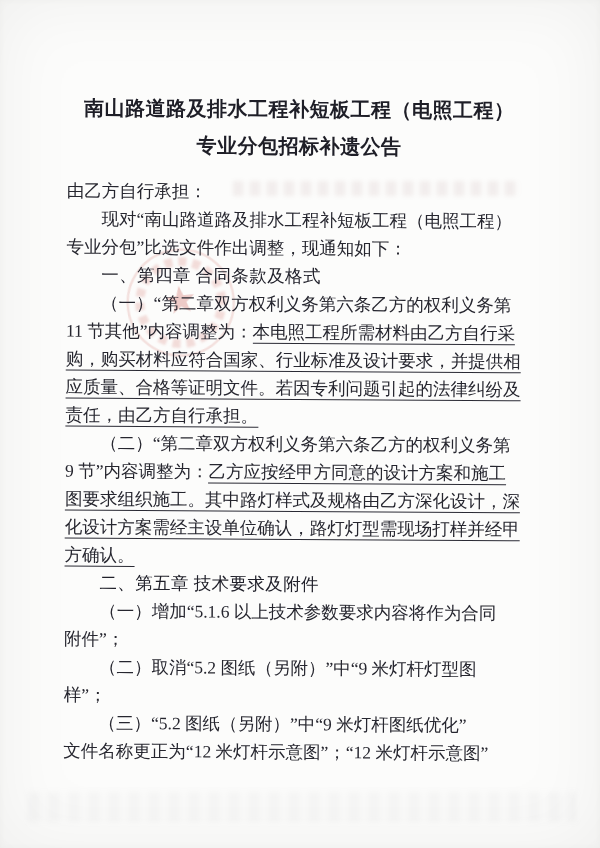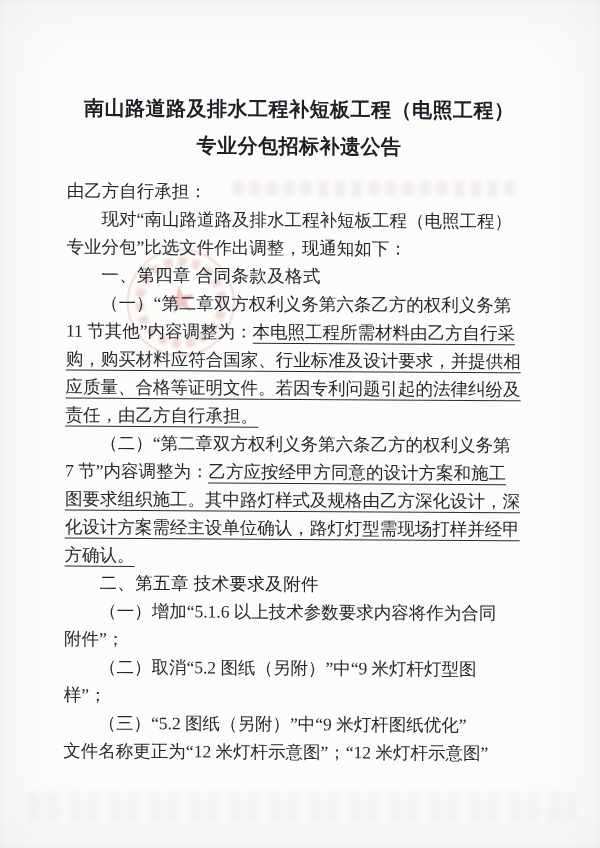--- a/index.html
+++ b/index.html
@@ -93,21 +93,21 @@
         <div class="line"><span>由乙方自行承担：</span></div>
         <div class="line" style="text-indent: 35px;"><span>现对“南山路道路及排水工程补短板工程（电照工程）</span></div>
         <div class="line"><span>专业分包”比选文件作出调整，现通知如下：</span></div>
         <div class="line heading" style="text-indent: 35px;"><span>一、第四章 合同条款及格式</span></div>
         <div class="line" style="text-indent: 35px;"><span>（一）“第二章双方权利义务第六条乙方的权利义务第</span></div>
         <div class="line"><span>11 节其他”内容调整为：</span><span class="u">本电照工程所需材料由乙方自行采</span></div>
         <div class="line"><span class="u">购，购买材料应符合国家、行业标准及设计要求，并提供相</span></div>
         <div class="line"><span class="u">应质量、合格等证明文件。若因专利问题引起的法律纠纷及</span></div>
         <div class="line"><span class="u">责任，由乙方自行承担。</span></div>
         <div class="line" style="text-indent: 35px;"><span>（二）“第二章双方权利义务第六条乙方的权利义务第</span></div>
-        <div class="line"><span>7 节”内容调整为：</span><span class="u">乙方应按经甲方同意的设计方案和施工</span></div>
+        <div class="line"><span>9 节”内容调整为：</span><span class="u">乙方应按经甲方同意的设计方案和施工</span></div>
         <div class="line"><span class="u">图要求组织施工。其中路灯样式及规格由乙方深化设计，深</span></div>
         <div class="line"><span class="u">化设计方案需经主设单位确认，路灯灯型需现场打样并经甲</span></div>
         <div class="line"><span class="u">方确认。</span></div>
         <div class="line heading" style="text-indent: 35px;"><span>二、第五章 技术要求及附件</span></div>
         <div class="line" style="text-indent: 35px;"><span>（一）增加“5.1.6 以上技术参数要求内容将作为合同</span></div>
         <div class="line"><span>附件”；</span></div>
         <div class="line" style="text-indent: 35px;"><span>（二）取消“5.2 图纸（另附）”中“9 米灯杆灯型图</span></div>
         <div class="line"><span>样”；</span></div>
         <div class="line" style="text-indent: 35px;"><span>（三）“5.2 图纸（另附）”中“9 米灯杆图纸优化”</span></div>
         <div class="line"><span>文件名称更正为“12 米灯杆示意图”；“12 米灯杆示意图”</span></div>

